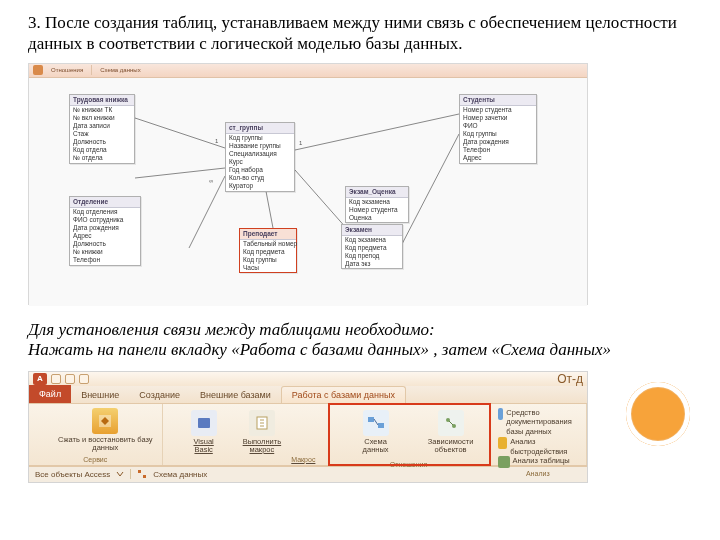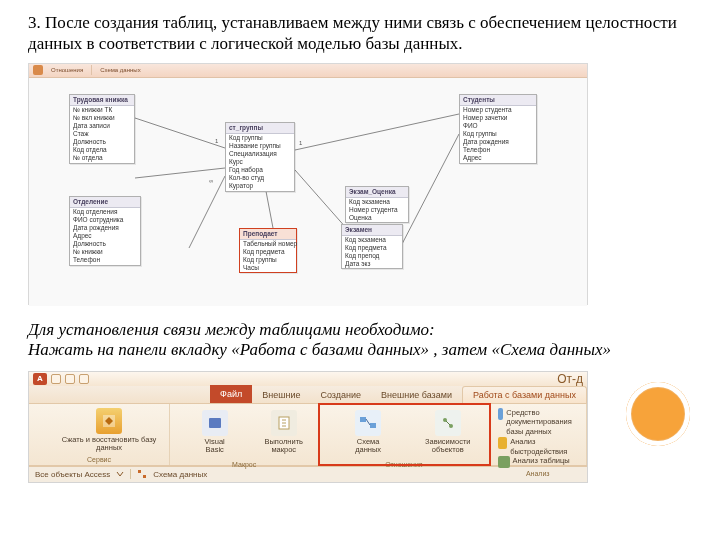--- a/index.html
+++ b/index.html
@@ -91,21 +91,21 @@
   }
   .rs-title-a { width:14px; height:12px; background:#c34a2a; color:#fff; font-weight:bold; display:flex;align-items:center;justify-content:center; font-size:8px; border-radius:2px; margin-right:4px;}
   .rs-qat { display:flex; gap:4px; align-items:center;}
   .rs-qat .q { width:10px; height:10px; border:1px solid #c8a070; border-radius:2px; background:#fdf3e6;}
   .rs-right-ot { margin-left:auto; font-size:12px; color:#8a5a2a;}
   .rs-tabs {
     height: 18px;
     background: linear-gradient(#f6ece0,#f3e2cc);
     border-bottom: 1px solid #e2c8a8;
     display:flex; align-items:flex-end;
-    font-size: 9px; color:#6a4a2a;justify-content:flex-end;
+    font-size: 9px; color:#6a4a2a;
   }
   .rs-file {
     background:#c34a2a; color:#fff; padding:2px 10px;
     font-size:9px; height:18px; display:flex; align-items:center;
   }
   .rs-tab { padding: 3px 10px; }
   .rs-tab.active {
     background: linear-gradient(#faf0e4,#f8e4cc);
     border:1px solid #e2c8a8; border-bottom:none;
     border-top-left-radius:3px; border-top-right-radius:3px;
@@ -257,21 +257,21 @@
         <div class="rs-bigico" style="background:linear-gradient(#f4d070,#e8a030);">
           <svg width="16" height="16">
                 <rect x="2" y="2" width="12" height="12" fill="#fff" opacity=".4"></rect>
                 <path d="M4 8 L8 4 L12 8 L8 12 Z" fill="#b86a10"></path>
               </svg>
         </div>
         <div class="rs-lbl">Сжать и восстановить базу данных</div>
       </div>
       <div class="rs-groupname">Сервис</div>
     </div>
-    <div class="rs-group wide" style="flex-direction:column;">
+    <div class="rs-group wide" style="flex-direction:row;text-decoration:underline;">
       <div style="display:flex; gap:6px;">
         <div class="rs-bigbtn">
           <div class="rs-bigico" style="background:#e8ecf4;">
             <svg width="16" height="16">
                   <rect x="2" y="3" width="12" height="10" rx="1" fill="#5a7ac0"></rect>
                 </svg>
           </div>
           <div class="rs-lbl">Visual Basic</div>
         </div>
         <div class="rs-bigbtn">

